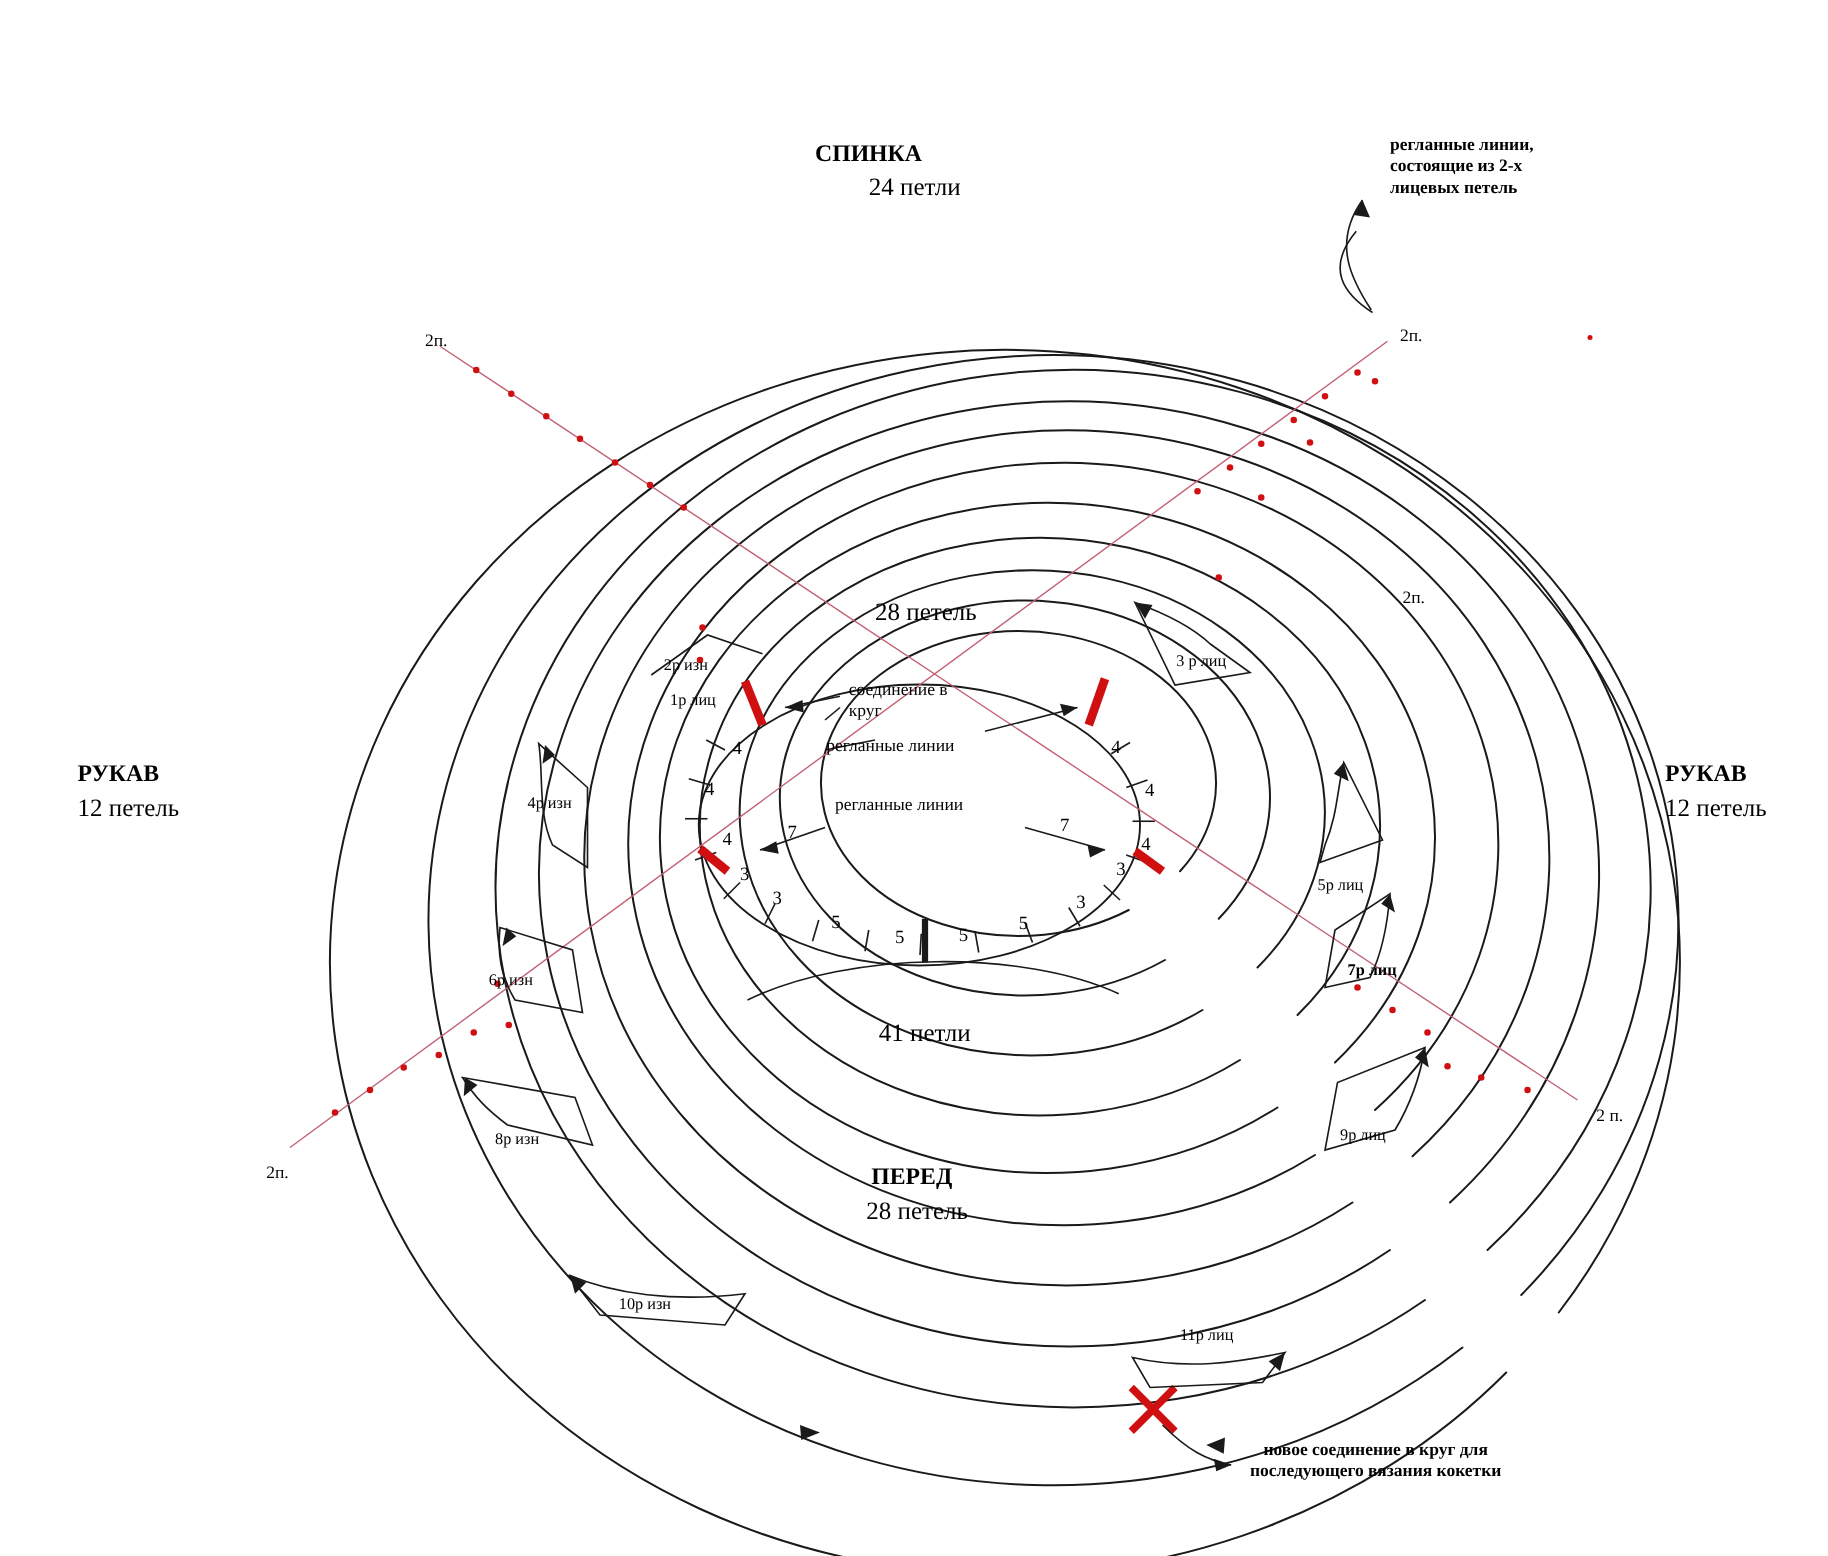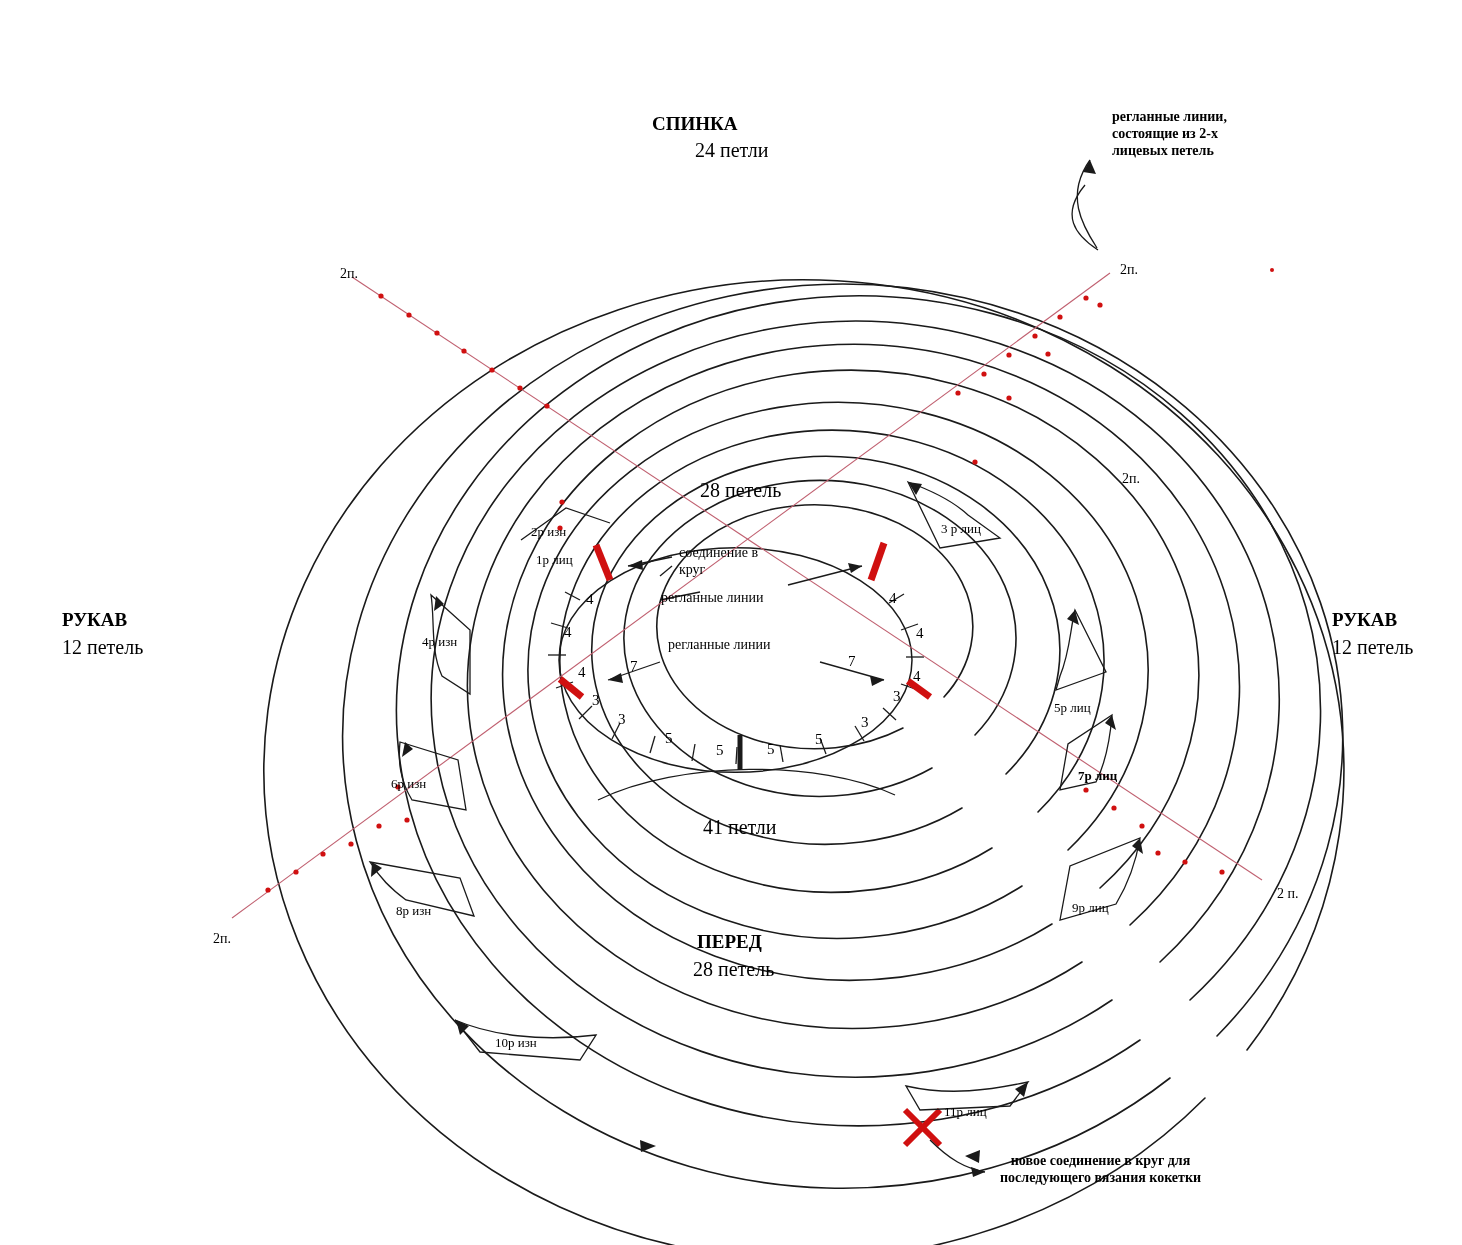--- a/index.html
+++ b/index.html
@@ -255,21 +255,21 @@
   <div class="lbl tiny" style="left:536px; top:552px;">1р лиц</div>
   <div class="lbl tiny" style="left:531px; top:524px;">2р изн</div>
   <div class="lbl tiny" style="left:941px; top:521px;">3 р лиц</div>
   <div class="lbl tiny" style="left:422px; top:634px;">4р изн</div>
   <div class="lbl tiny" style="left:1054px; top:652px;margin-top:48px;">5р лиц</div>
   <div class="lbl tiny" style="left:391px; top:776px;">6р изн</div>
   <div class="lbl tiny" style="left:1078px; top:768px;font-weight:bold;">7р лиц</div>
   <div class="lbl tiny" style="left:396px; top:903px;">8р изн</div>
   <div class="lbl tiny" style="left:1072px; top:900px;">9р лиц</div>
   <div class="lbl tiny" style="left:495px; top:1035px;">10р изн</div>
-  <div class="lbl tiny" style="left:944px; top:1104px;">11р лиц</div>
+  <div class="lbl tiny" style="left:944px; top:1060px;">11р лиц</div>
 
   <div class="lbl small" style="left:340px; top:265px;">2п.</div>
   <div class="lbl small" style="left:1120px; top:261px;">2п.</div>
   <div class="lbl small" style="left:1122px; top:470px;">2п.</div>
   <div class="lbl small" style="left:213px; top:930px;">2п.</div>
   <div class="lbl small" style="left:1277px; top:885px;">2 п.</div>
 
   <div class="num" style="left:586px; top:591px;">4</div>
   <div class="num" style="left:889px; top:590px;">4</div>
   <div class="num" style="left:564px; top:624px;">4</div>

